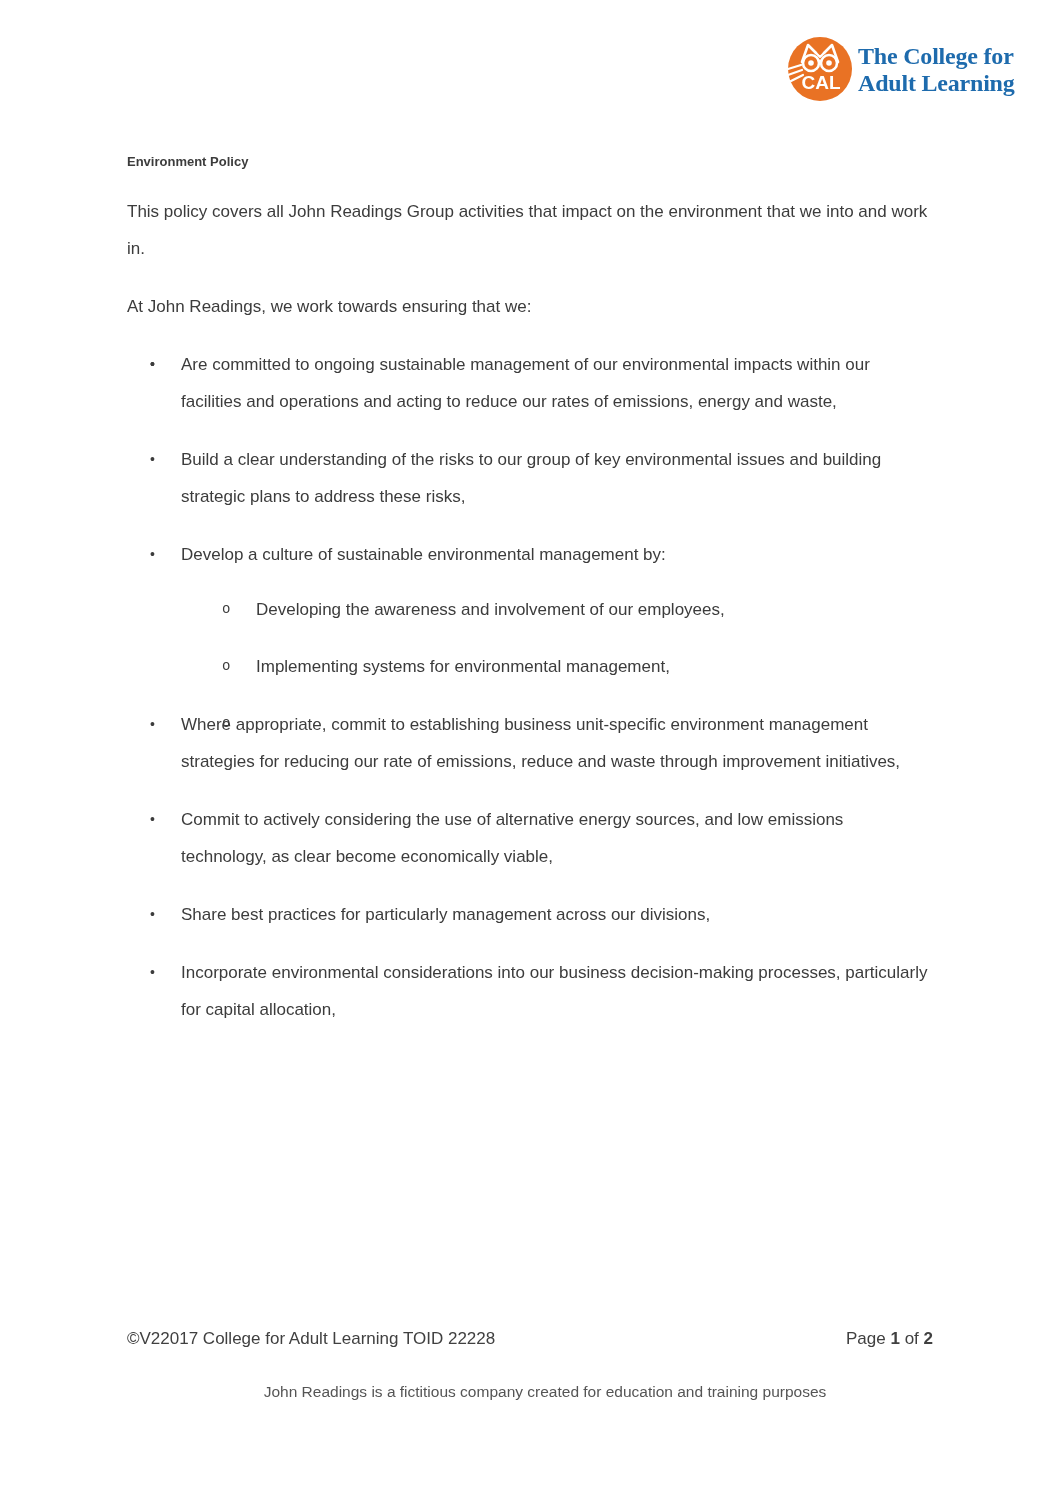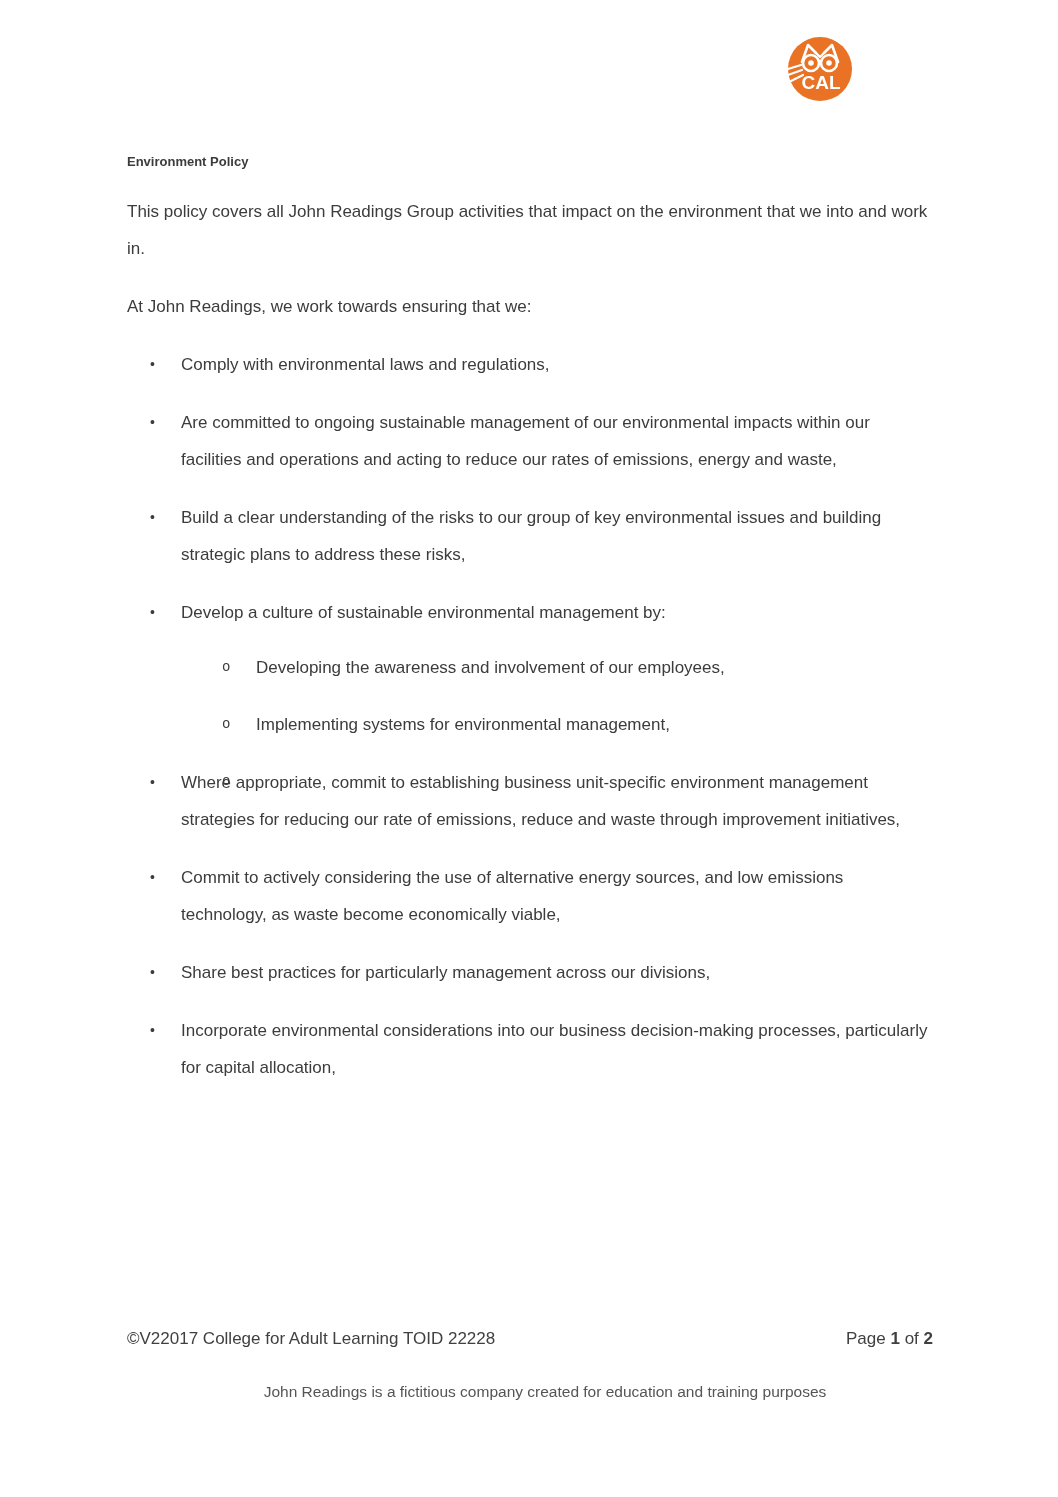--- a/index.html
+++ b/index.html
@@ -120,37 +120,41 @@
 
       <circle cx="25" cy="27" r="8" stroke="#ffffff" stroke-width="2.6" fill="none"></circle>
       <circle cx="43" cy="27" r="8" stroke="#ffffff" stroke-width="2.6" fill="none"></circle>
       <circle cx="25" cy="27" r="2.8" fill="#ffffff"></circle>
       <circle cx="43" cy="27" r="2.8" fill="#ffffff"></circle>
 
       <path d="M2 33 L15 29 M2 39 L16 34 M5 45 L17 39" stroke="#ffffff" stroke-width="2.2" fill="none" stroke-linecap="round"></path>
 
       <text x="35" y="53" text-anchor="middle" fill="#ffffff" font-family="Liberation Sans, sans-serif" font-size="19" font-weight="bold">CAL</text>
     </svg>
+    <div class="logo-text">
+      <span>The College for</span>
+      <span>Adult Learning</span>
+    </div>
   </header>
 
   <main class="content">
     <h1>Environment Policy</h1>
     <p>This policy covers all John Readings Group activities that impact on the environment that we into and work in.</p>
     <p>At John Readings, we work towards ensuring that we:</p>
     <ul class="bullets" id="bullet-list">
-        <li class="bullet-item"><span class="marker">•</span><span>Comply with environmental laws and regulations,</span></li>
+        <li class="bullet-item"><span class="marker">•</span></li>
         <li class="bullet-item"><span class="marker">•</span><span>Are committed to ongoing sustainable management of our environmental impacts within our facilities and operations and acting to reduce our rates of emissions, energy and waste,</span></li>
         <li class="bullet-item"><span class="marker">•</span><span>Build a clear understanding of the risks to our group of key environmental issues and building strategic plans to address these risks,</span></li>
         <li class="bullet-item"><span class="marker">•</span><span>Develop a culture of sustainable environmental management by:</span><ul class="sub-bullets">
             <li class="sub-item"><span class="marker">o</span><span>Developing the awareness and involvement of our employees,</span></li>
             <li class="sub-item"><span class="marker">o</span><span>Implementing systems for environmental management,</span></li>
             <li class="sub-item"><span class="marker">o</span></li>
           </ul></li>
         <li class="bullet-item"><span class="marker">•</span><span>Where appropriate, commit to establishing business unit-specific environment management strategies for reducing our rate of emissions, reduce and waste through improvement initiatives,</span></li>
-        <li class="bullet-item"><span class="marker">•</span><span>Commit to actively considering the use of alternative energy sources, and low emissions technology, as waste become economically viable,</span></li>
+        <li class="bullet-item"><span class="marker">•</span><span>Commit to actively considering the use of alternative energy sources, and low emissions technology, as clear become economically viable,</span></li>
         <li class="bullet-item"><span class="marker">•</span><span>Share best practices for particularly management across our divisions,</span></li>
         <li class="bullet-item"><span class="marker">•</span><span>Incorporate environmental considerations into our business decision-making processes, particularly for capital allocation,</span></li>
       </ul>
   </main>
 
   <footer>
     <div class="footer-row">
       <span>©V22017 College for Adult Learning TOID 22228</span>
       <span class="footer-page"><span>Page </span><b>1</b><span> of </span><b>2</b></span>
     </div>

